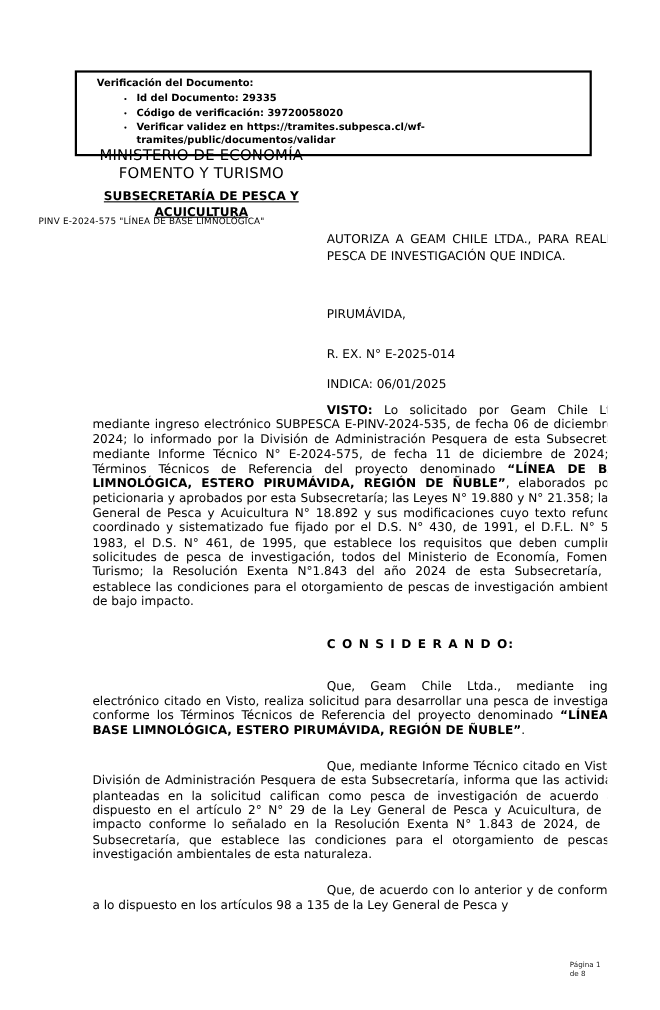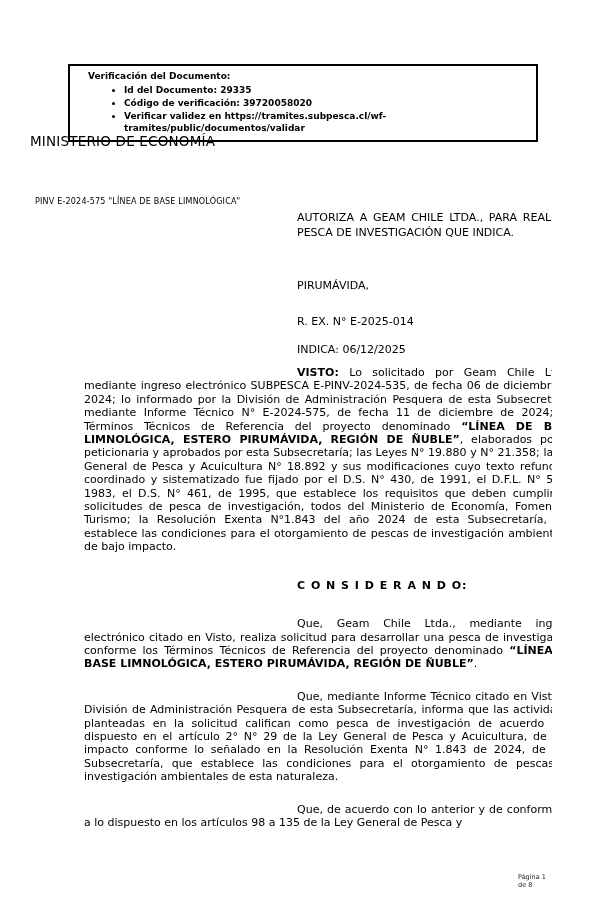--- a/index.html
+++ b/index.html
@@ -24,23 +24,23 @@
     font-weight: bold;
     line-height: 12px;
   }
   .verify-box .vb-title { margin: 1px 0 2px 12px; }
   .verify-box ul { margin: 0; padding-left: 36px; list-style-type: disc; }
   .verify-box li { margin: 0 0 1px 12px; }
 
   
   .letterhead {
     position: absolute;
-    left: 30px; top: 133px;
+    left: 18px; top: 133px;
     width: 330px;
-    text-align: left;
+    text-align: center;
   }
   .ministry { font-size: 13.5px; line-height: 17px; letter-spacing: 0.2px; }
   .subsec   { margin-top: 5px; font-size: 11px; line-height: 14px; font-weight: bold; }
   .subsec div { text-decoration: underline; }
   .project-ref {
     position: absolute;
     left: 35px; top: 197px;
     font-size: 8px;
     letter-spacing: 0.2px;
   }
@@ -98,32 +98,37 @@
     <ul>
       <li>Id del Documento: 29335</li>
       <li>Código de verificación: 39720058020</li>
       <li>Verificar validez en https://tramites.subpesca.cl/wf-tramites/public/documentos/validar</li>
     </ul>
   </div>
 
   <div class="letterhead">
     <div class="ministry">
       <div>MINISTERIO DE ECONOMÍA</div>
+      <div>FOMENTO Y TURISMO</div>
+    </div>
+    <div class="subsec">
+      <div>SUBSECRETARÍA DE PESCA Y</div>
+      <div>ACUICULTURA</div>
     </div>
   </div>
 
   <div class="project-ref">PINV E-2024-575 "LÍNEA DE BASE LIMNOLÓGICA"</div>
 
   <div class="title-block">AUTORIZA A GEAM CHILE LTDA., PARA REALIZAR PESCA DE INVESTIGACIÓN QUE INDICA.</div>
 
   <div class="city">PIRUMÁVIDA,</div>
 
   <div class="rex"><span>R. EX. N° </span><b>E-2025-014</b></div>
 
-  <div class="fecha"><span>INDICA: </span><b>06/12/2025</b></div>
+  <div class="fecha"><span>INDICA: </span><b>06/01/2025</b></div>
 
   <div class="body-text">
     <p class="para indent"><b class="b">VISTO:</b><span> Lo solicitado por Geam Chile Ltda., mediante ingreso electrónico SUBPESCA E-PINV-2024-535, de fecha 06 de diciembre de 2024; lo informado por la División de Administración Pesquera de esta Subsecretaría, mediante Informe Técnico N° E-2024-575, de fecha 11 de diciembre de 2024; los Términos Técnicos de Referencia del proyecto denominado </span><b class="b">“LÍNEA DE BASE LIMNOLÓGICA, ESTERO PIRUMÁVIDA, REGIÓN DE ÑUBLE”</b><span>, elaborados por la peticionaria y aprobados por esta Subsecretaría; las Leyes N° 19.880 y N° 21.358; la Ley General de Pesca y Acuicultura N° 18.892 y sus modificaciones cuyo texto refundido, coordinado y sistematizado fue fijado por el D.S. N° 430, de 1991, el D.F.L. N° 5, de 1983, el D.S. N° 461, de 1995, que establece los requisitos que deben cumplir las solicitudes de pesca de investigación, todos del Ministerio de Economía, Fomento y Turismo; la Resolución Exenta N°1.843 del año 2024 de esta Subsecretaría, que establece las condiciones para el otorgamiento de pescas de investigación ambientales de bajo impacto.</span></p>
 
     <div class="heading">C O N S I D E R A N D O:</div>
 
     <p class="para indent"><span>Que, Geam Chile Ltda., mediante ingreso electrónico citado en Visto, realiza solicitud para desarrollar una pesca de investigación conforme los Términos Técnicos de Referencia del proyecto denominado </span><b class="b">“LÍNEA DE BASE LIMNOLÓGICA, ESTERO PIRUMÁVIDA, REGIÓN DE ÑUBLE”</b><span>.</span></p>
 
     <p class="para indent">Que, mediante Informe Técnico citado en Visto, la División de Administración Pesquera de esta Subsecretaría, informa que las actividades planteadas en la solicitud califican como pesca de investigación de acuerdo a lo dispuesto en el artículo 2° N° 29 de la Ley General de Pesca y Acuicultura, de bajo impacto conforme lo señalado en la Resolución Exenta N° 1.843 de 2024, de esta Subsecretaría, que establece las condiciones para el otorgamiento de pescas de investigación ambientales de esta naturaleza.</p>
 

